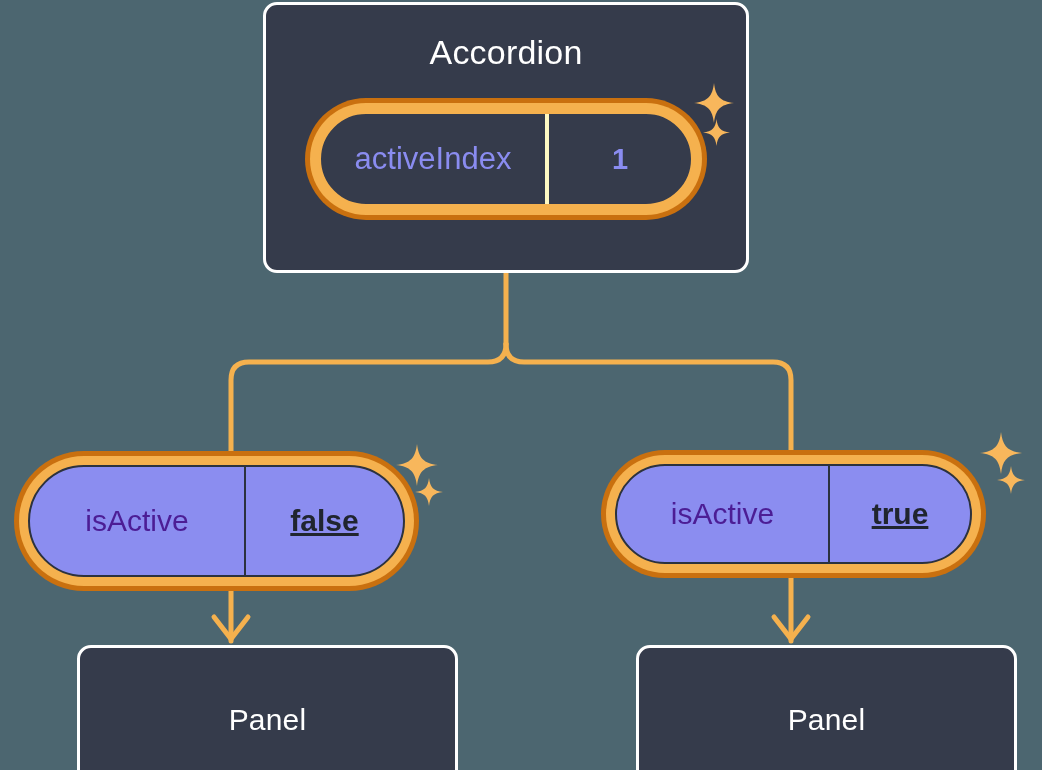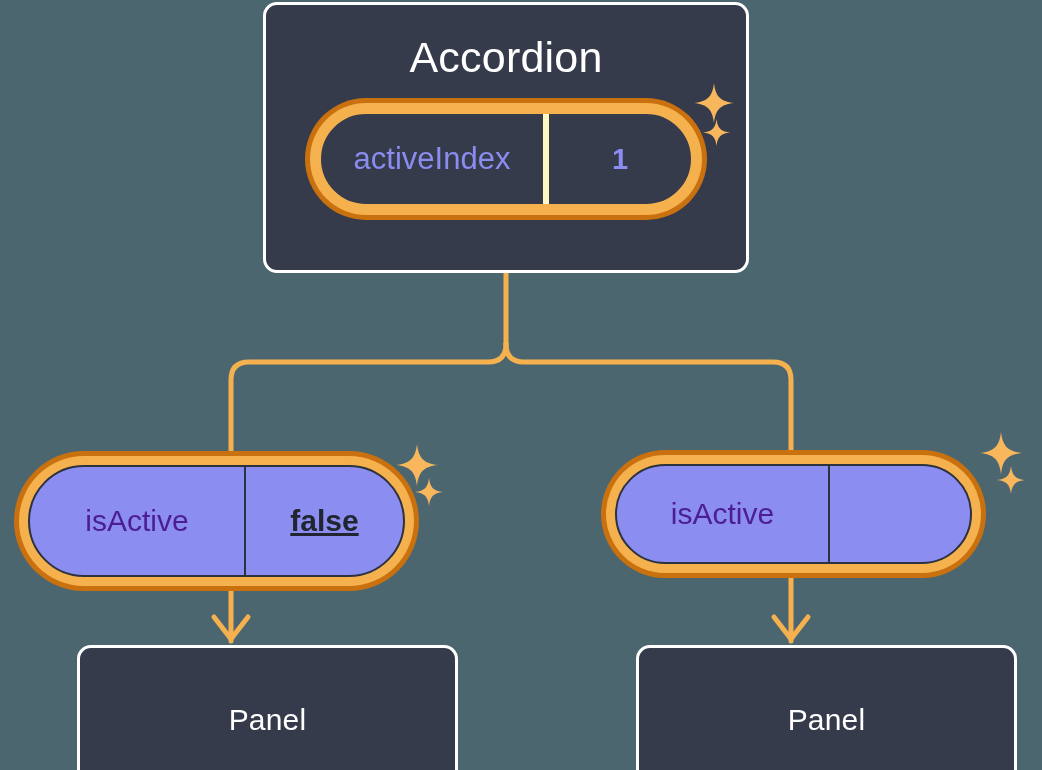--- a/index.html
+++ b/index.html
@@ -37,21 +37,21 @@
   .card {
     position: absolute;
     background: #353B4B;
     border: 3px solid #FFFFFF;
     border-radius: 14px;
     z-index: 3;
   }
 
   .card-title {
     color: #FFFFFF;
-    font-size: 43px;
+    font-size: 34px;
     font-weight: 400;
     text-align: center;
     letter-spacing: 0.2px;
     white-space: nowrap;
   }
 
   
   #accordion-card {
     left: 263px;
     top: 2px;
@@ -113,21 +113,21 @@
     height: 122px;
   }
   #pill-accordion .pill-inner {
     background: #353B4B;
     border: 2px solid #F5B14E;
   }
   #pill-accordion .pill-key {
     flex: 0 0 228px;
     color: #8A8CF0;
     font-size: 31px;
-    border-right: 6px solid #fef9c3;
+    border-right: 4px solid #fef9c3;
   }
   #pill-accordion .pill-val {
     flex: 1 1 auto;
     color: #8A8CF0;
     font-size: 29px;
   }
 
   
   .pill-state .pill-inner {
     background: #8B8DF0;
@@ -215,20 +215,21 @@
   </div>
 
   <div class="card panel-card" id="panel-card-left">
     <div class="card-title">Panel</div>
   </div>
 
   <div class="pill-outer pill-state" id="pill-isactive-right">
     <div class="pill-mid">
       <div class="pill-inner">
         <div class="pill-cell pill-key">isActive</div>
+        <div class="pill-cell pill-val">true</div>
       </div>
     </div>
   </div>
 
   <div class="card panel-card" id="panel-card-right">
     <div class="card-title">Panel</div>
   </div>
 
   <div class="sparkle" style="left:694px; top:83px;">
     <svg width="40" height="40" viewBox="0 0 100 100">

